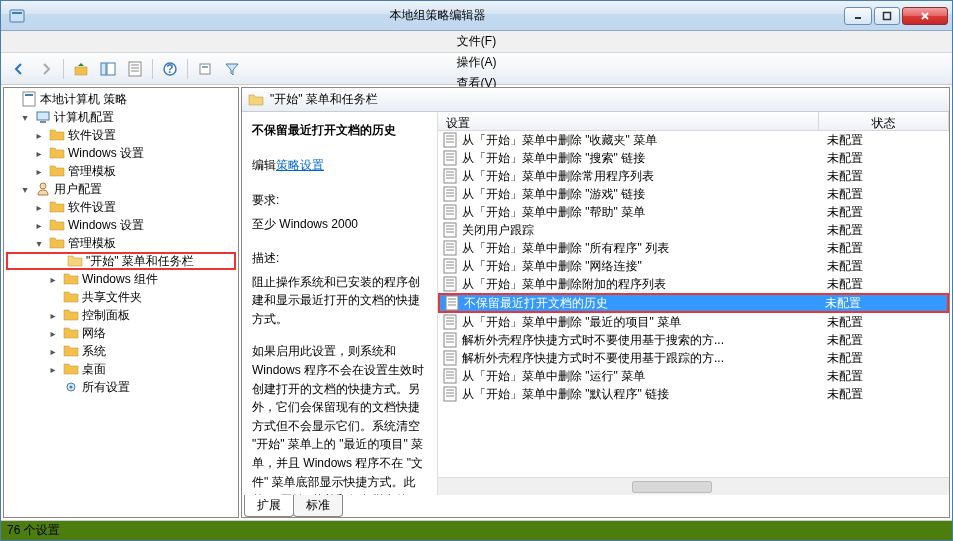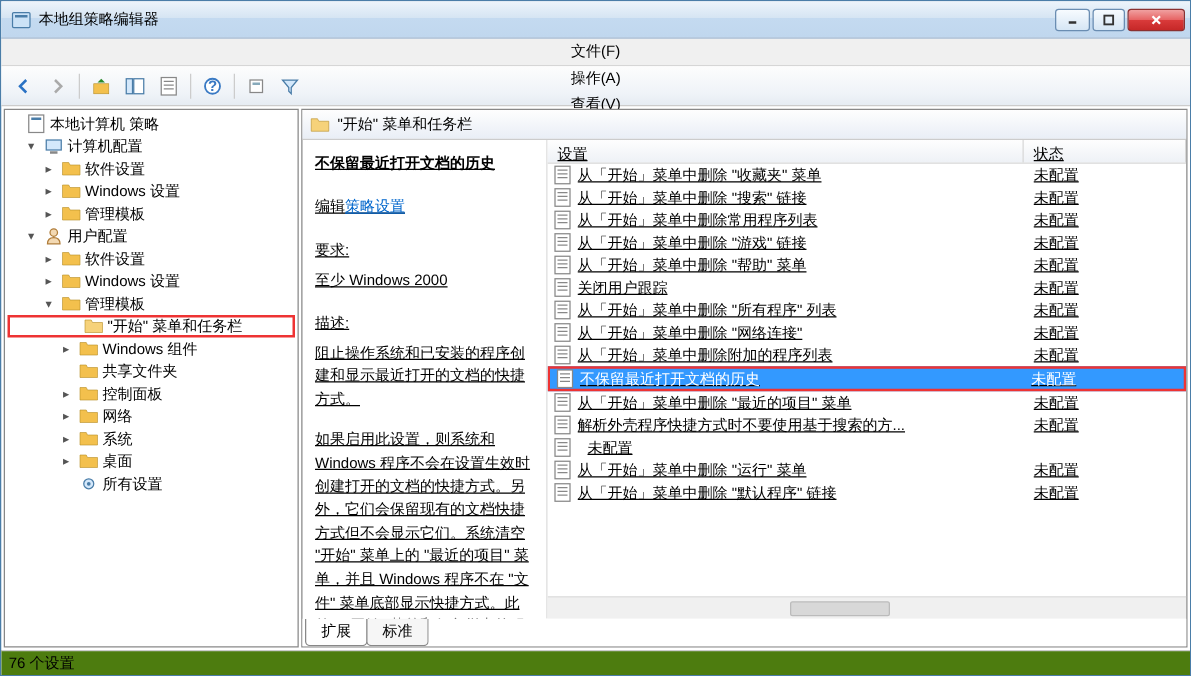--- a/index.html
+++ b/index.html
@@ -1,17 +1,17 @@
 <!DOCTYPE html>
 <html><head>
 <meta charset="utf-8">
 <style>
 * { margin: 0; padding: 0; box-sizing: border-box; font-family: 'Segoe UI', 'Microsoft YaHei', Tahoma, sans-serif; font-size: 12px; }
 body { background: #fff; width: 953px; height: 541px; overflow: hidden; border: 1px solid #4a7da8; }
-.titlebar { height: 30px; background: linear-gradient(to bottom, #edf4fb 0%, #d6e5f3 45%, #c4daf0 46%, #c0d7ee 100%); display: flex; align-items: center; padding: 0 4px 0 8px; border-bottom: 1px solid #8fa9c7; }
+.titlebar { height: 30px; background: linear-gradient(to bottom, #edf4fb 0%, #d6e5f3 45%, #c4daf0 46%, #c0d7ee 100%); display: flex; align-items: center; padding: 0 4px 0 8px; border-bottom: 1px solid #8fa9c7; text-align: center; }
 .titlebar-icon { width: 16px; height: 16px; margin-right: 6px; }
 .titlebar-title { flex: 1; color: #000; }
 .win-btns { display: flex; gap: 2px; }
 .win-btn { width: 28px; height: 18px; border: 1px solid #6a8db2; border-radius: 3px; background: linear-gradient(to bottom, #f7fbff, #d6e6f5); display: flex; align-items: center; justify-content: center; cursor: pointer; }
 .win-btn.maximize { width: 26px; }
 .win-btn.close { width: 46px; background: linear-gradient(to bottom, #f0a0a0 0%, #e76565 48%, #da3b3b 49%, #c62828 100%); border-color: #8b3030; color: #fff; font-weight: bold; font-size: 11px; }
 
 .menubar { height: 22px; background: #f0f0f0; display: flex; align-items: center; padding: 0 4px; border-bottom: 1px solid #d6d6d6; flex-direction: column; }
 .menubar-item { padding: 2px 8px; cursor: pointer; }
 
@@ -25,33 +25,33 @@
 .tree-expander { width: 14px; height: 14px; display: flex; align-items: center; justify-content: center; cursor: pointer; font-size: 10px; color: #555; }
 .tree-icon { width: 16px; height: 16px; margin: 0 3px; flex-shrink: 0; }
 .tree-label { line-height: 18px; }
 .tree-selected { border: 2px solid #e33; background: #fff; }
 .tree-selected .tree-label { color: #000; }
 
 .right-pane { flex: 1; display: flex; flex-direction: column; margin: 2px 2px 2px 0; border: 1px solid #888; }
 .right-header { height: 24px; background: linear-gradient(to bottom, #fefefe, #e9eef6); display: flex; align-items: center; padding: 0 6px; border-bottom: 1px solid #ccc; }
 .right-header-icon { width: 16px; height: 16px; margin-right: 6px; }
 .right-header-title { font-weight: normal; }
-.right-body { flex: 1; display: flex; overflow: hidden; text-decoration: underline; }
+.right-body { flex: 1; display: flex; overflow: hidden; }
 .detail-pane { width: 195px; padding: 10px 10px 0 10px; overflow: hidden; }
 .detail-title { font-weight: bold; margin-bottom: 18px; }
 .detail-edit { margin-bottom: 18px; }
 .detail-link { color: #0066cc; text-decoration: underline; cursor: pointer; }
 .detail-sect { margin-bottom: 6px; }
 .detail-text { line-height: 1.55; }
 
 .list-pane { flex: 1; display: flex; flex-direction: column; border-left: 1px solid #ddd; overflow: hidden; }
 .list-header { height: 19px; display: flex; background: linear-gradient(to bottom, #fefefe, #eef1f6); border-bottom: 1px solid #d8d8d8; }
 .list-header-col { padding: 3px 8px; border-right: 1px solid #d8d8d8; cursor: pointer; }
 .list-header-col.col-setting { flex: 1; }
-.list-header-col.col-state { width: 130px; }
+.list-header-col.col-state { width: 130px; text-align: center; }
 .list-rows { flex: 1; overflow-y: auto; overflow-x: hidden; }
 .list-row { display: flex; height: 18px; align-items: center; cursor: pointer; }
 .list-row.selected { background: #3399ff !important; color: #fff; }
 .list-row.selected-highlight { border: 2px solid #e33; height: 20px; }
 .list-row-icon { width: 16px; height: 16px; margin: 0 4px; flex-shrink: 0; }
 .list-row-setting { flex: 1; overflow: hidden; text-overflow: ellipsis; white-space: nowrap; padding-right: 6px; }
 .list-row-state { width: 130px; padding-left: 8px; }
 .list-scrollbar-h { height: 18px; background: #f0f0f0; border-top: 1px solid #ddd; position: relative; display: flex; align-items: center; }
 .scrollbar-thumb { position: absolute; left: 38%; width: 80px; height: 12px; background: #d8d8d8; border: 1px solid #bbb; border-radius: 2px; }
 
@@ -431,20 +431,21 @@
               <span class="list-row-setting">解析外壳程序快捷方式时不要使用基于搜索的方...</span>
               <span class="list-row-state">未配置</span>
             </div>
             <div class="list-row">
               <svg class="list-row-icon" viewBox="0 0 16 16">
                 <rect x="2" y="1" width="12" height="14" class="ico-setting"></rect>
                 <line x1="4" y1="4" x2="12" y2="4" stroke="#888"></line>
                 <line x1="4" y1="7" x2="12" y2="7" stroke="#888"></line>
                 <line x1="4" y1="10" x2="12" y2="10" stroke="#888"></line>
               </svg>
+              <span class="list-row-setting">解析外壳程序快捷方式时不要使用基于跟踪的方...</span>
               <span class="list-row-state">未配置</span>
             </div>
             <div class="list-row">
               <svg class="list-row-icon" viewBox="0 0 16 16">
                 <rect x="2" y="1" width="12" height="14" class="ico-setting"></rect>
                 <line x1="4" y1="4" x2="12" y2="4" stroke="#888"></line>
                 <line x1="4" y1="7" x2="12" y2="7" stroke="#888"></line>
                 <line x1="4" y1="10" x2="12" y2="10" stroke="#888"></line>
               </svg>
               <span class="list-row-setting">从「开始」菜单中删除 "运行" 菜单</span>

